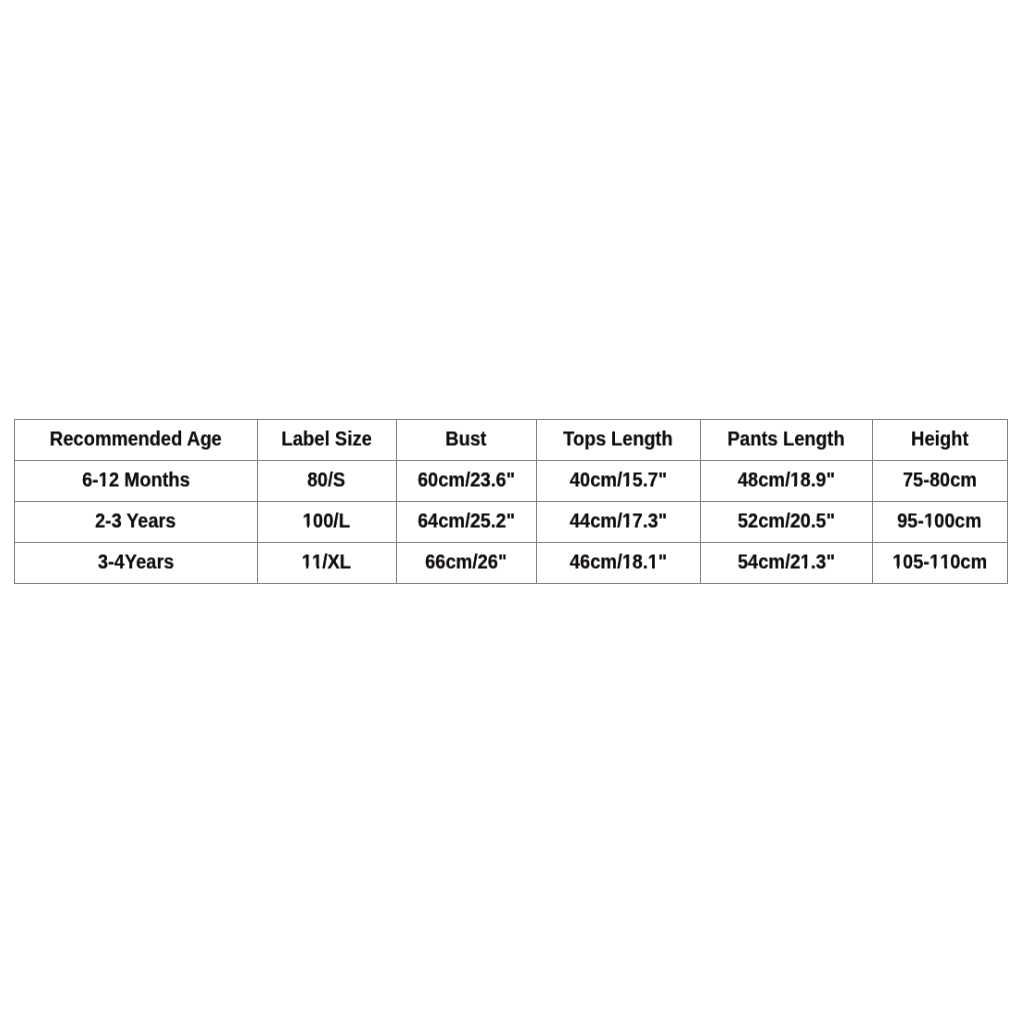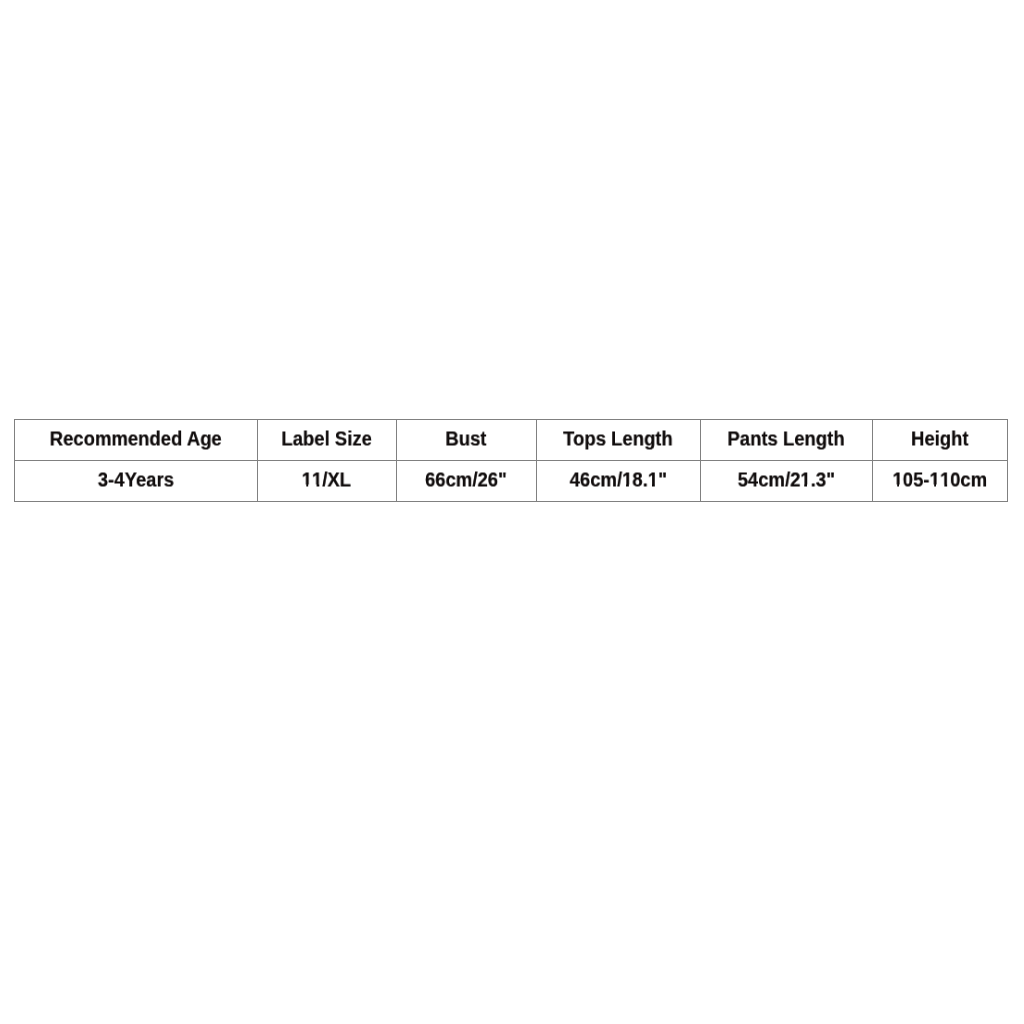--- a/index.html
+++ b/index.html
@@ -103,20 +103,36 @@
         <th><span class="celltext">Recommended Age</span></th>
         <th><span class="celltext">Label Size</span></th>
         <th><span class="celltext">Bust</span></th>
         <th><span class="celltext">Tops Length</span></th>
         <th><span class="celltext">Pants Length</span></th>
         <th><span class="celltext">Height</span></th>
       </tr>
     </thead>
     <tbody>
       <tr>
+        <td><span class="celltext">6-<span class="one">1</span>2 Months</span></td>
+        <td><span class="celltext">80/S</span></td>
+        <td><span class="celltext">60cm/23.6"</span></td>
+        <td><span class="celltext">40cm/<span class="one">1</span>5.7"</span></td>
+        <td><span class="celltext">48cm/<span class="one">1</span>8.9"</span></td>
+        <td><span class="celltext">75-80cm</span></td>
+      </tr>
+      <tr>
+        <td><span class="celltext">2-3 Years</span></td>
+        <td><span class="celltext"><span class="one">1</span>00/L</span></td>
+        <td><span class="celltext">64cm/25.2"</span></td>
+        <td><span class="celltext">44cm/<span class="one">1</span>7.3"</span></td>
+        <td><span class="celltext">52cm/20.5"</span></td>
+        <td><span class="celltext">95-<span class="one">1</span>00cm</span></td>
+      </tr>
+      <tr>
         <td><span class="celltext">3-4Years</span></td>
         <td><span class="celltext"><span class="one">1</span><span class="one">1</span>/XL</span></td>
         <td><span class="celltext">66cm/26"</span></td>
         <td><span class="celltext">46cm/<span class="one">1</span>8.<span class="one">1</span>"</span></td>
         <td><span class="celltext">54cm/2<span class="one">1</span>.3"</span></td>
         <td><span class="celltext"><span class="one">1</span>05-<span class="one">1</span><span class="one">1</span>0cm</span></td>
       </tr>
     </tbody>
   </table>
 

